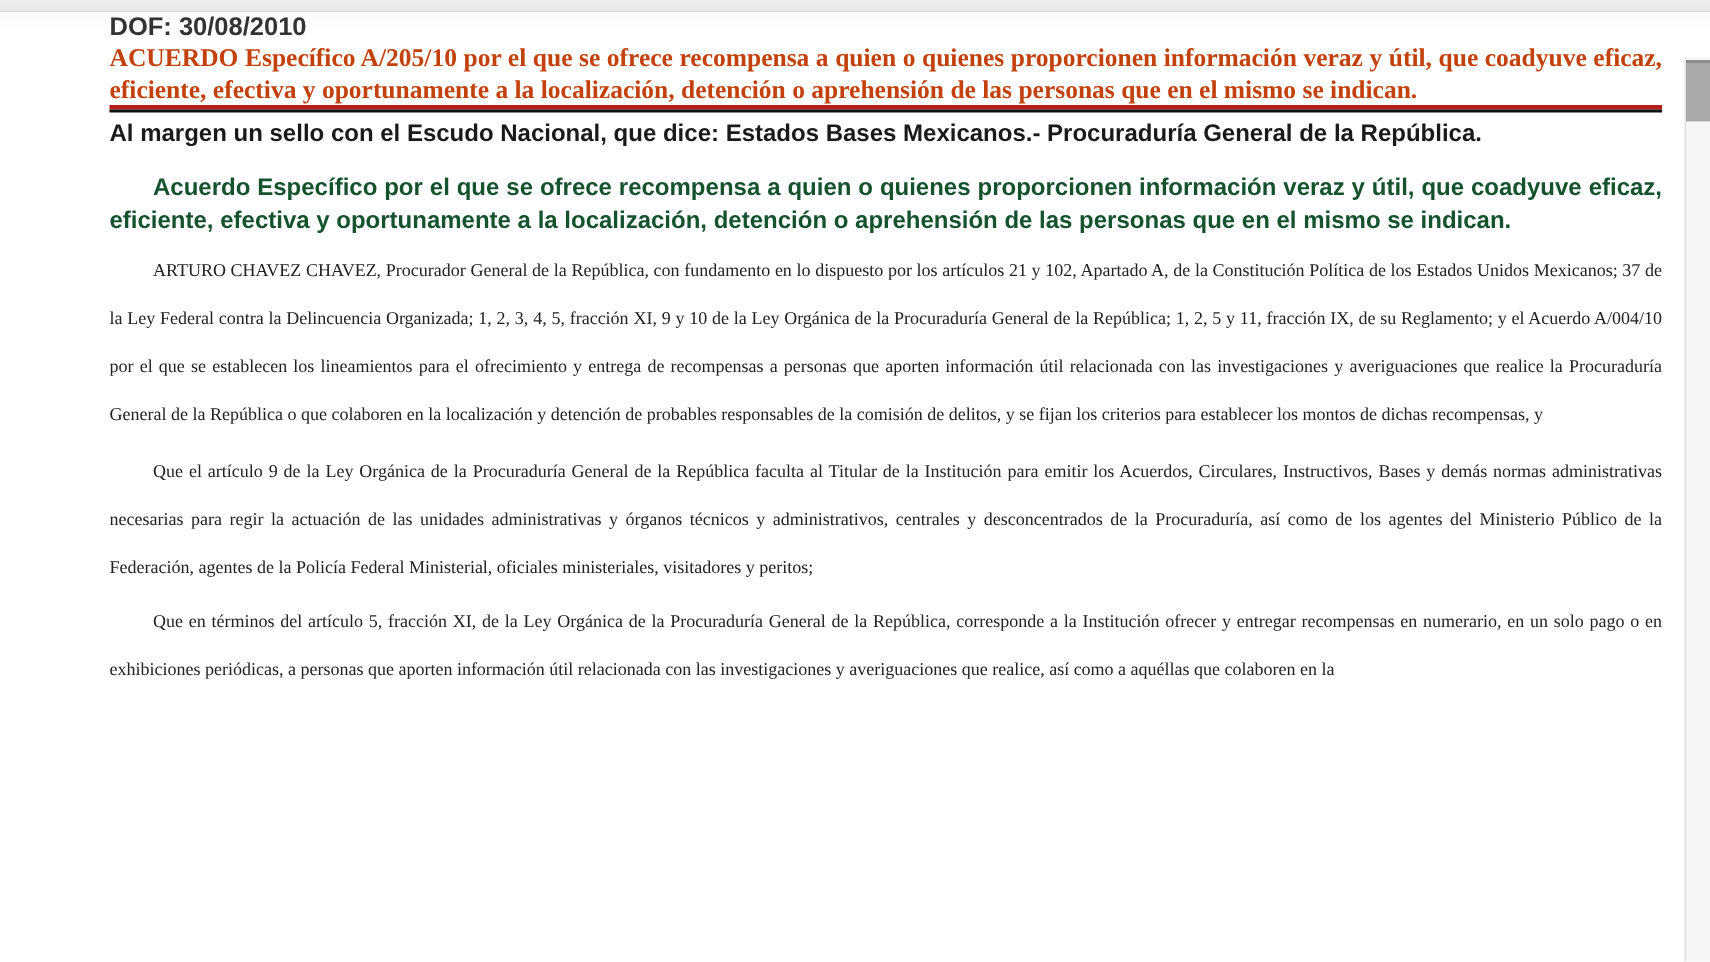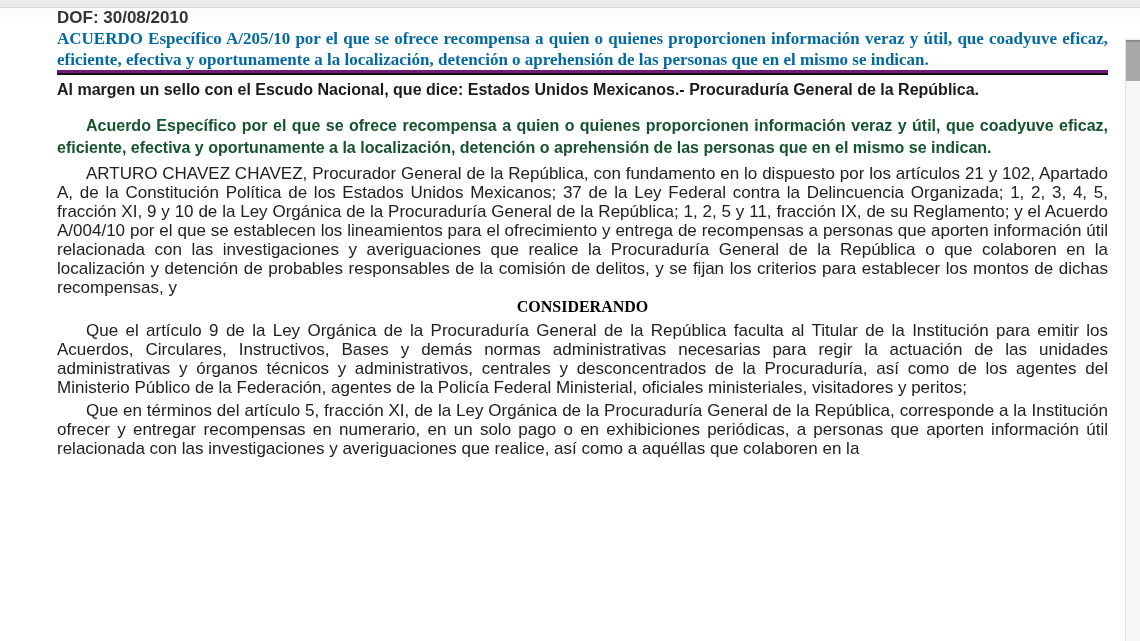--- a/index.html
+++ b/index.html
@@ -1,15 +1,15 @@
 <!DOCTYPE html>
 <html><head>
 <meta charset="utf-8">
 <style>
-  * { box-sizing: border-box; }
+  * { box-sizing: border-box; padding-left: 16px; }
   html, body { margin: 0; padding: 0; }
   body {
     width: 1140px; height: 641px;
     overflow: hidden;
     background: #ffffff;
     font-family: "Liberation Sans", sans-serif;
     color: #212121;
     position: relative;
   }
   .stage { position: absolute; inset: 0; }
@@ -33,24 +33,24 @@
   .dof {
     margin-top: 39px;
     font-size: 17px; font-weight: bold; line-height: 20px;
     color: #333333;
   }
 
   .title {
     margin-top: 40px;
     font-family: "Liberation Serif", serif;
     font-weight: bold; font-size: 17px; line-height: 21px;
-    color: #0369a1;
+    color: #c2410c;
     text-align: justify;
     padding-bottom: 2px;
-    border-bottom: 3px solid #701a75;
+    border-bottom: 3px solid #b91c1c;
   }
   .rule-thin {
     margin-top: 11px;
     height: 0;
     border-top: 2px solid #111111;
   }
 
   .seal {
     margin-top: 5px !important;
     font-weight: bold; font-size: 16px; line-height: 20px;
@@ -66,23 +66,24 @@
   .num-head { margin-top: 14px !important; }
 
   .summary {
     margin-top: 15px !important;
     font-weight: bold; font-size: 16px; line-height: 22px;
     text-align: justify; text-indent: 29px;
     color: #14532d;
   }
 
   .para {
-    font-size: 17px; line-height: 19px;
+    font-size: 12px; line-height: 32px;
     text-align: justify; text-indent: 29px;
     color: #212121;
+    font-family: Liberation Serif, serif;
   }
   .para.fund { margin-top: 5px !important; }
   .considerando { margin-top: 2px !important; }
   .para.c1 { margin-top: 6px !important; }
   .para.c2 { margin-top: 4px !important; }
 
   
   .scrollbar {
     position: absolute; top: 38px; right: 0; bottom: 0; width: 15px;
     background: #f6f6f6;
@@ -103,28 +104,27 @@
   <div class="top-shadow"></div>
 
   <div class="content">
 
     <div class="dof">DOF: 30/08/2010</div>
 
     <div class="title">ACUERDO Específico A/205/10 por el que se ofrece recompensa a quien o quienes proporcionen información veraz y útil, que coadyuve eficaz, eficiente, efectiva y oportunamente a la localización, detención o aprehensión de las personas que en el mismo se indican.</div>
 
     <div class="rule-thin"></div>
 
-    <p class="seal">Al margen un sello con el Escudo Nacional, que dice: Estados Unidos Mexicanos.- Procuraduría General de la República.</p>
+    <p class="seal">Al margen un sello con el Escudo Nacional, que dice: Estados Bases Mexicanos.- Procuraduría General de la República.</p>
 
 
     <p class="summary">Acuerdo Específico por el que se ofrece recompensa a quien o quienes proporcionen información veraz y útil, que coadyuve eficaz, eficiente, efectiva y oportunamente a la localización, detención o aprehensión de las personas que en el mismo se indican.</p>
 
     <p class="para fund">ARTURO CHAVEZ CHAVEZ, Procurador General de la República, con fundamento en lo dispuesto por los artículos 21 y 102, Apartado A, de la Constitución Política de los Estados Unidos Mexicanos; 37 de la Ley Federal contra la Delincuencia Organizada; 1, 2, 3, 4, 5, fracción XI, 9 y 10 de la Ley Orgánica de la Procuraduría General de la República; 1, 2, 5 y 11, fracción IX, de su Reglamento; y el Acuerdo A/004/10 por el que se establecen los lineamientos para el ofrecimiento y entrega de recompensas a personas que aporten información útil relacionada con las investigaciones y averiguaciones que realice la Procuraduría General de la República o que colaboren en la localización y detención de probables responsables de la comisión de delitos, y se fijan los criterios para establecer los montos de dichas recompensas, y</p>
 
-    <h2 class="center-head considerando">CONSIDERANDO</h2>
 
     <p class="para c1">Que el artículo 9 de la Ley Orgánica de la Procuraduría General de la República faculta al Titular de la Institución para emitir los Acuerdos, Circulares, Instructivos, Bases y demás normas administrativas necesarias para regir la actuación de las unidades administrativas y órganos técnicos y administrativos, centrales y desconcentrados de la Procuraduría, así como de los agentes del Ministerio Público de la Federación, agentes de la Policía Federal Ministerial, oficiales ministeriales, visitadores y peritos;</p>
 
     <p class="para c2">Que en términos del artículo 5, fracción XI, de la Ley Orgánica de la Procuraduría General de la República, corresponde a la Institución ofrecer y entregar recompensas en numerario, en un solo pago o en exhibiciones periódicas, a personas que aporten información útil relacionada con las investigaciones y averiguaciones que realice, así como a aquéllas que colaboren en la</p>
 
   </div>
 
   <div class="scrollbar">
     <div class="thumb"></div>
   </div>

